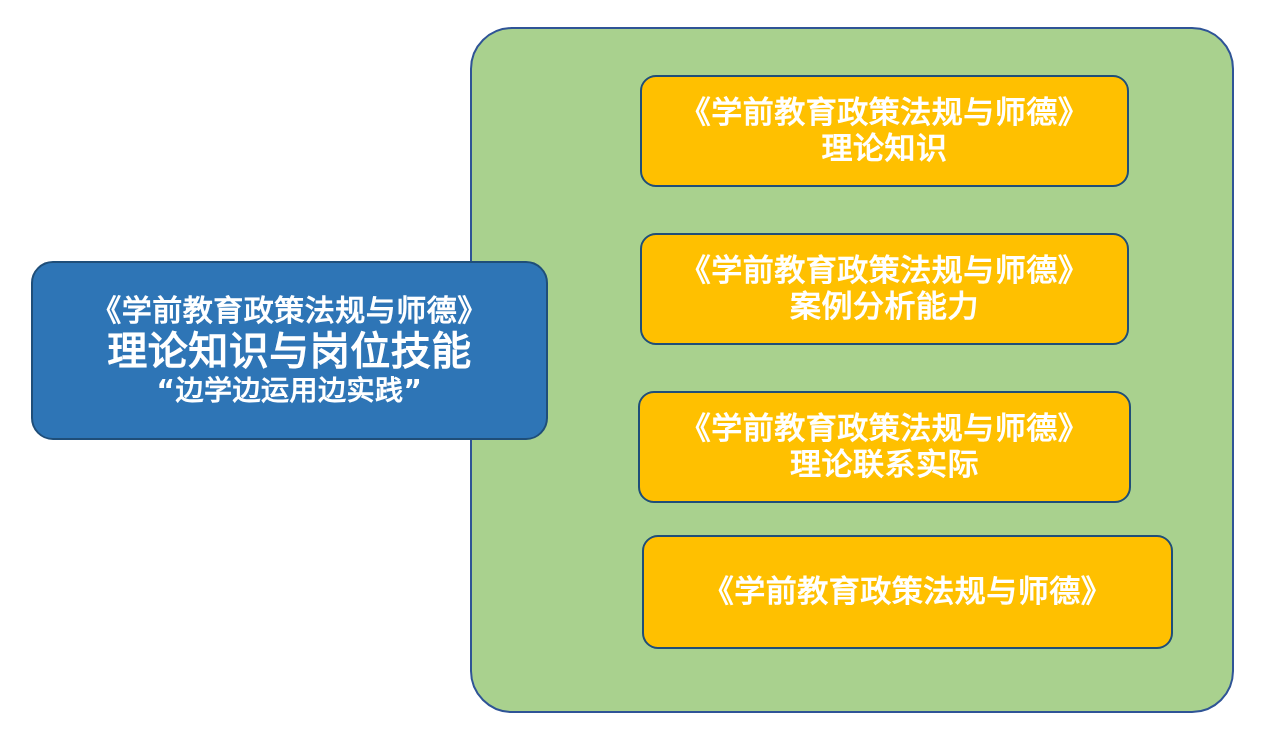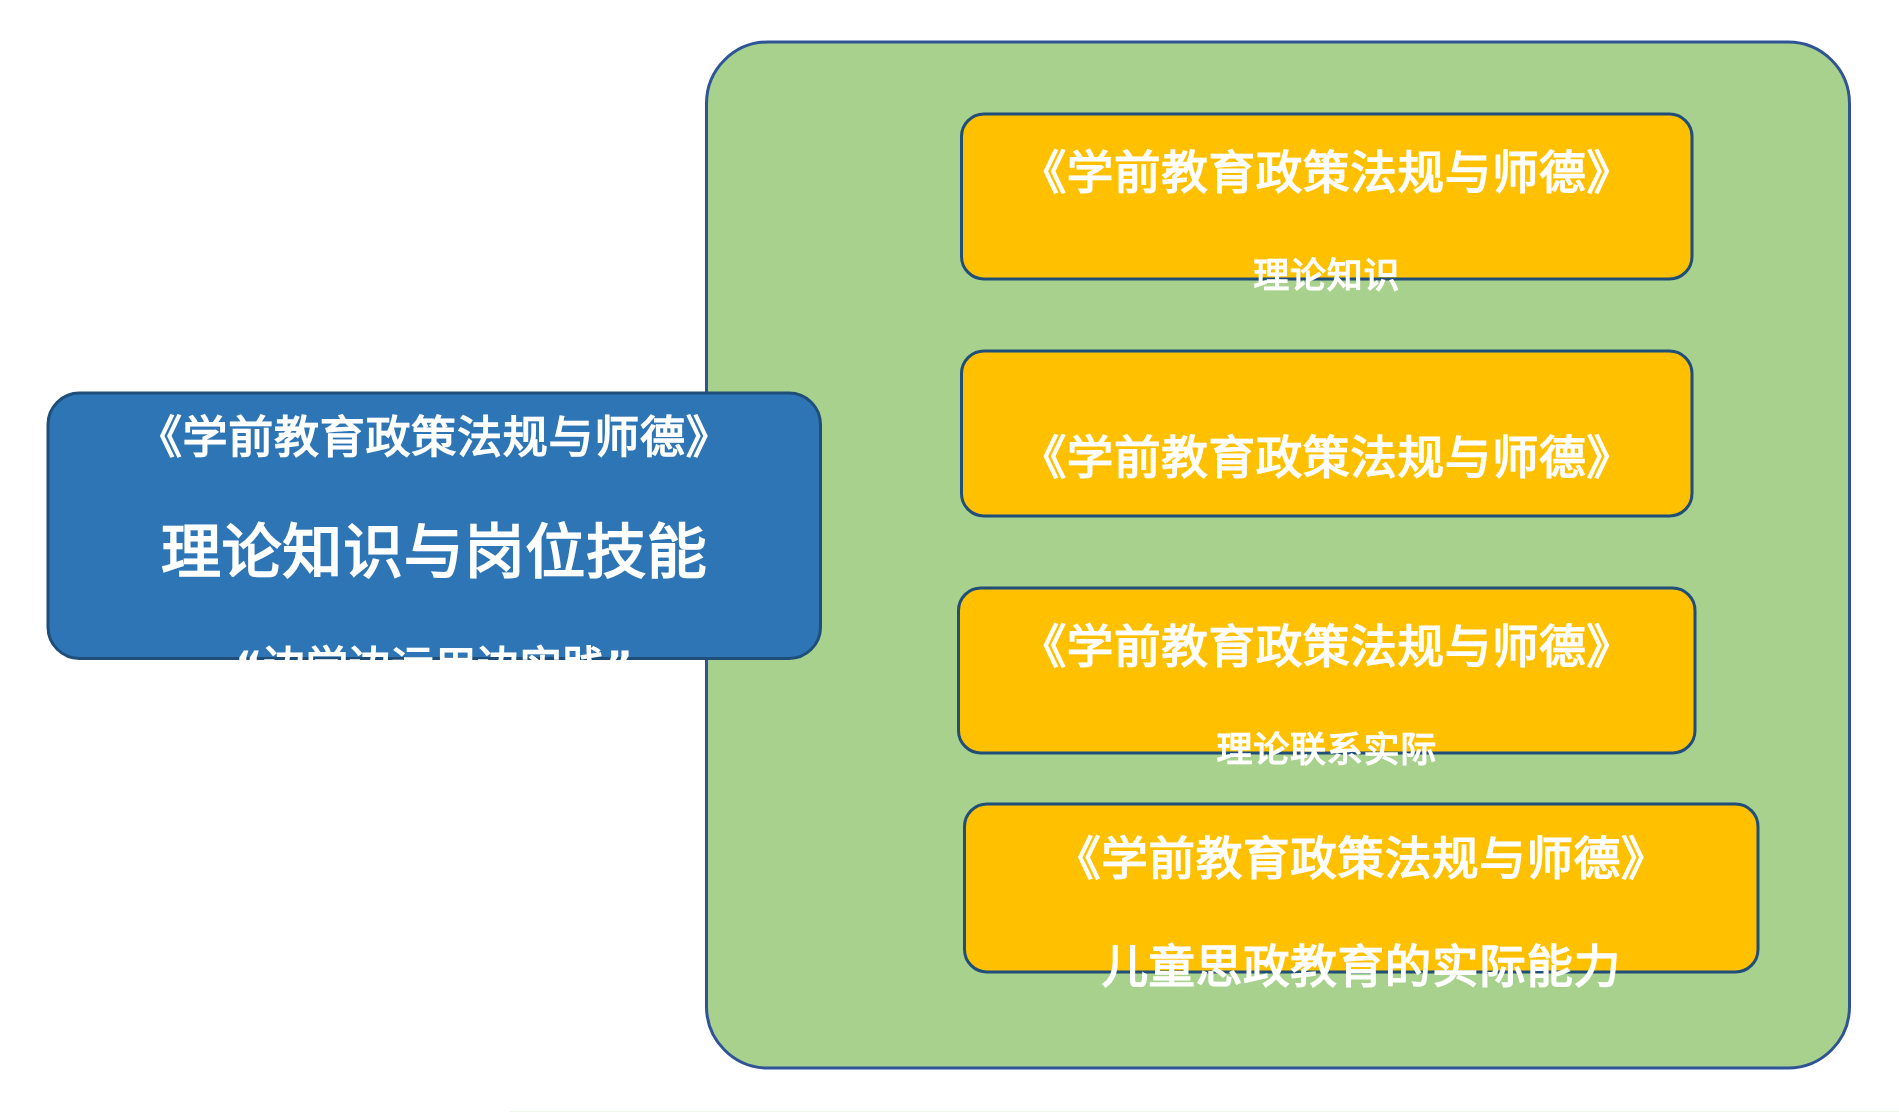--- a/index.html
+++ b/index.html
@@ -71,29 +71,28 @@
   .node-yellow.y2 { left: 640px; top: 233px; width: 489px; height: 112px; }
   .node-yellow.y3 { left: 638px; top: 391px; width: 493px; height: 112px; }
   .node-yellow.y4 { left: 642px; top: 535px; width: 531px; height: 114px; }
 
   .node-line {
     display: block;
     font-weight: bold;
     line-height: 1.16;
     letter-spacing: 0.5px;
     white-space: nowrap;
-    margin-top: 36px;
   }
 
   .blue-l1 { font-size: 30px; }
   .blue-l2 { font-size: 40px; }
   .blue-l3 { font-size: 28px; }
 
   .yellow-l1 { font-size: 31px; }
-  .yellow-l2 { font-size: 24px; }
+  .yellow-l2 { font-size: 31px; }
   .node-yellow.y4 .yellow-l1,
   .node-yellow.y4 .yellow-l2 { font-size: 31px; }
 </style>
 </head>
 <body>
 
 <div id="canvas">
 
   <div class="group-container"></div>
 
@@ -103,25 +102,25 @@
     <span class="node-line blue-l3">“边学边运用边实践”</span>
   </div>
 
   <div class="node-yellow y1">
     <span class="node-line yellow-l1">《学前教育政策法规与师德》</span>
     <span class="node-line yellow-l2">理论知识</span>
   </div>
 
   <div class="node-yellow y2">
     <span class="node-line yellow-l1">《学前教育政策法规与师德》</span>
+    <span class="node-line yellow-l2">案例分析能力</span>
   </div>
 
   <div class="node-yellow y3">
     <span class="node-line yellow-l1">《学前教育政策法规与师德》</span>
     <span class="node-line yellow-l2">理论联系实际</span>
   </div>
 
   <div class="node-yellow y4">
     <span class="node-line yellow-l1">《学前教育政策法规与师德》</span>
-    <span class="node-line yellow-l2">儿童思政教育的实际能力</span>
   </div>
 
 </div>
 
 </body></html>

